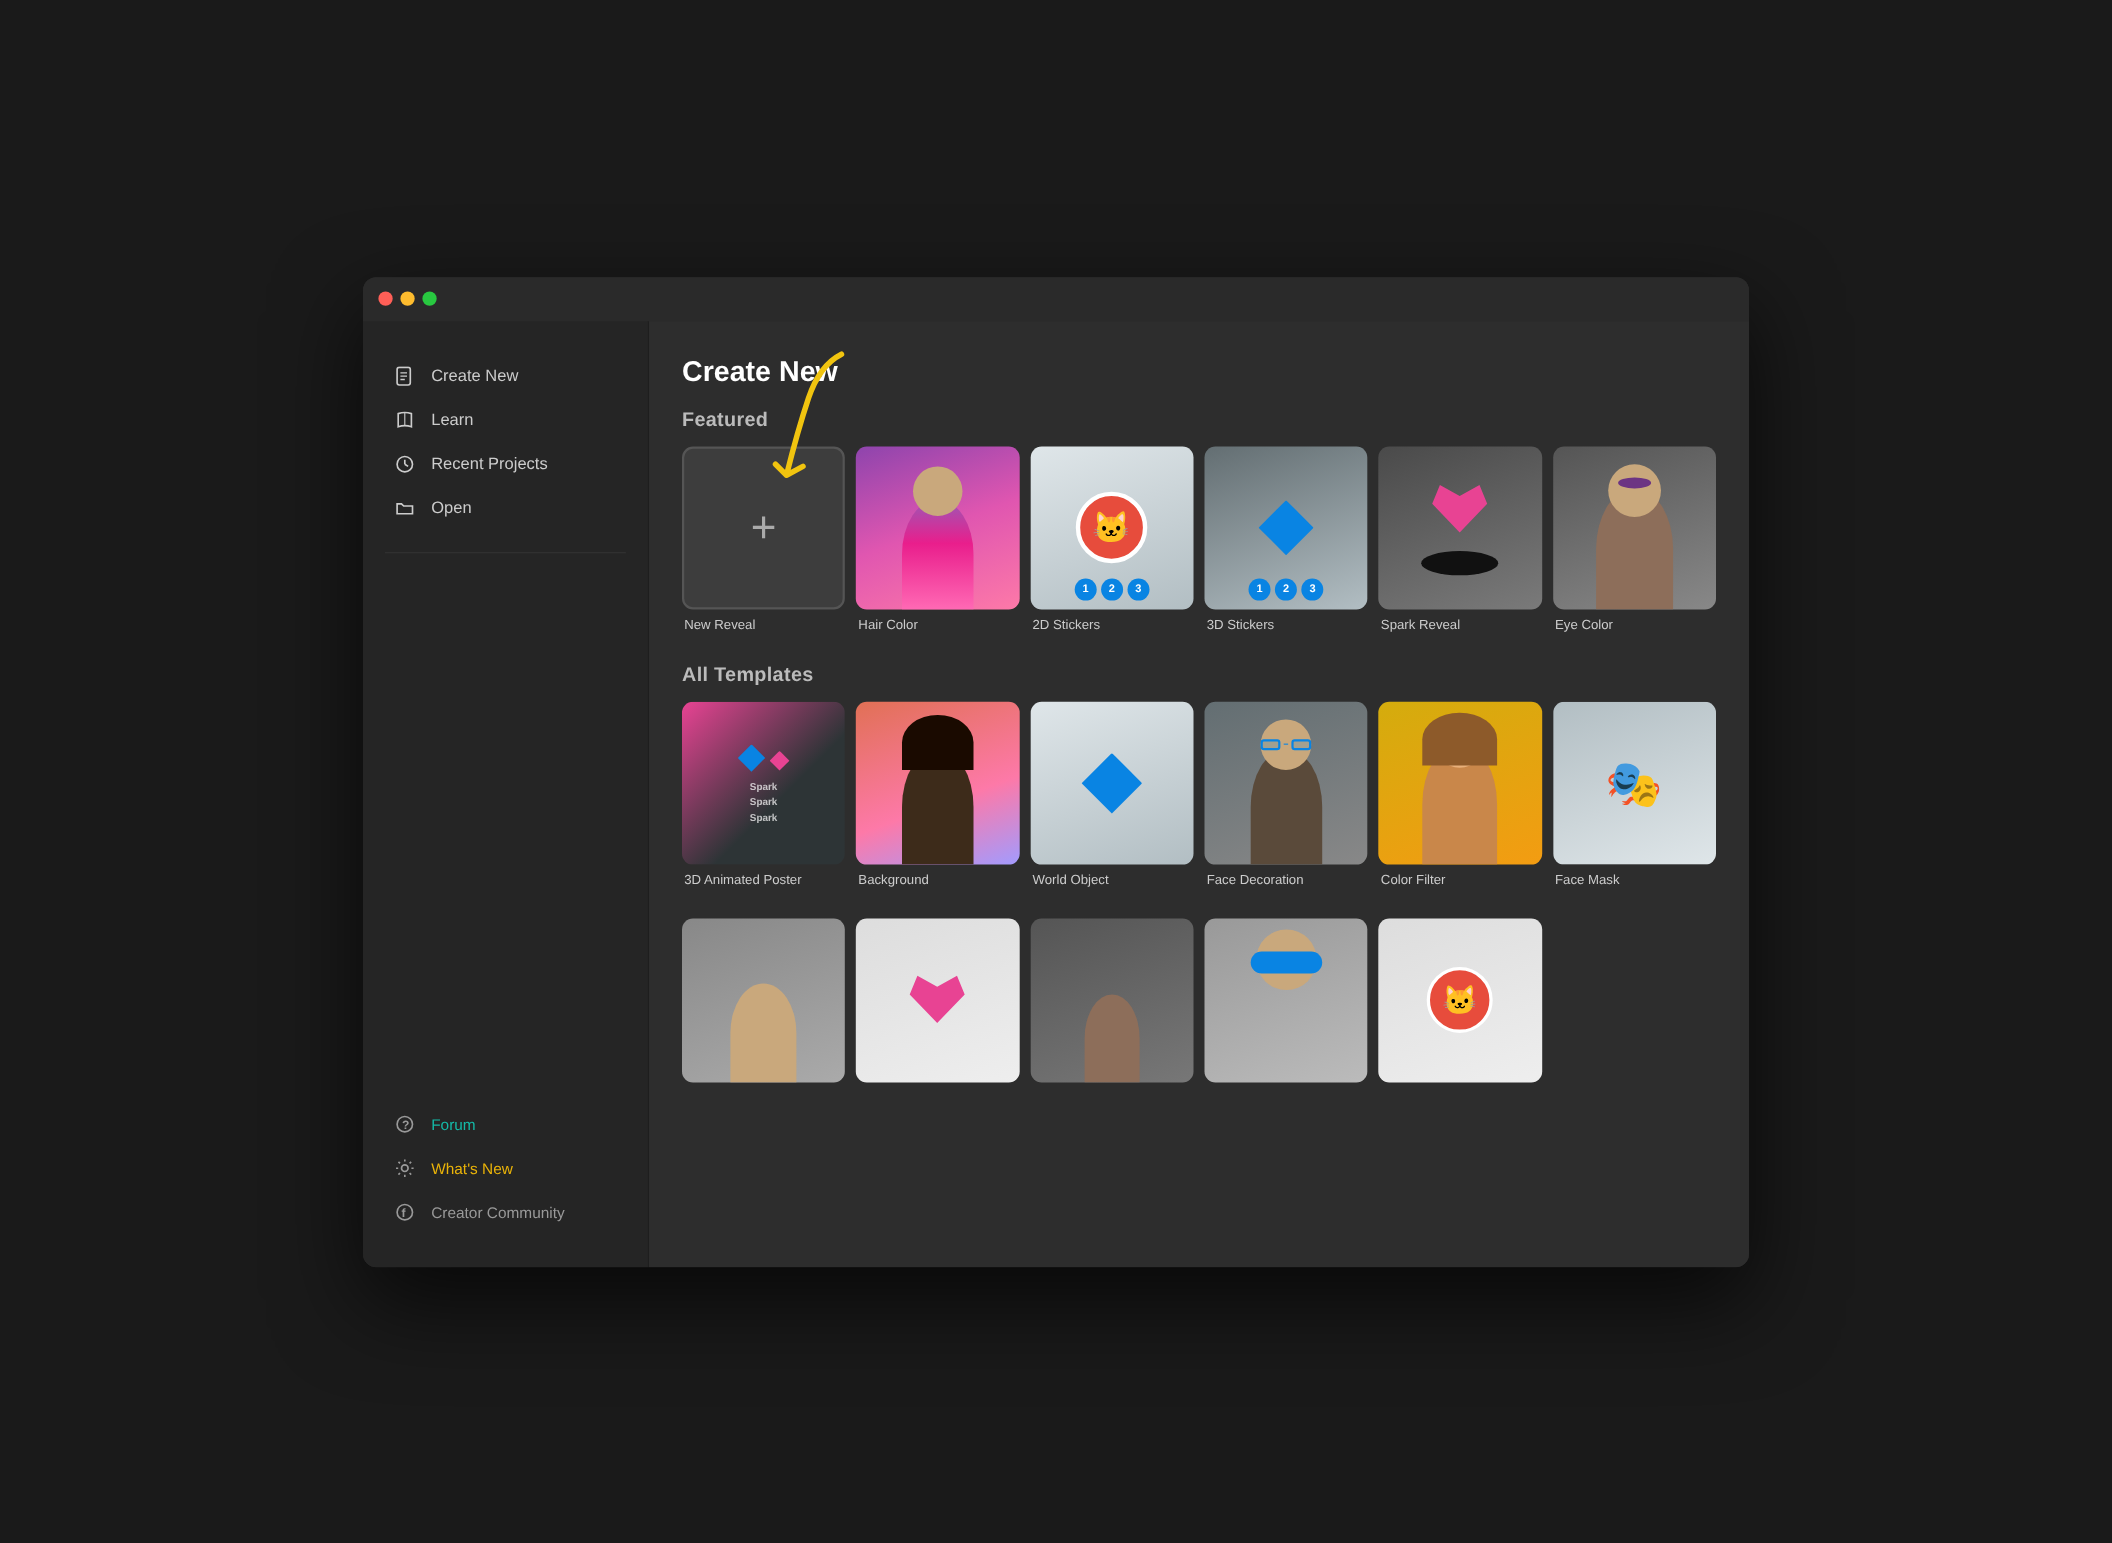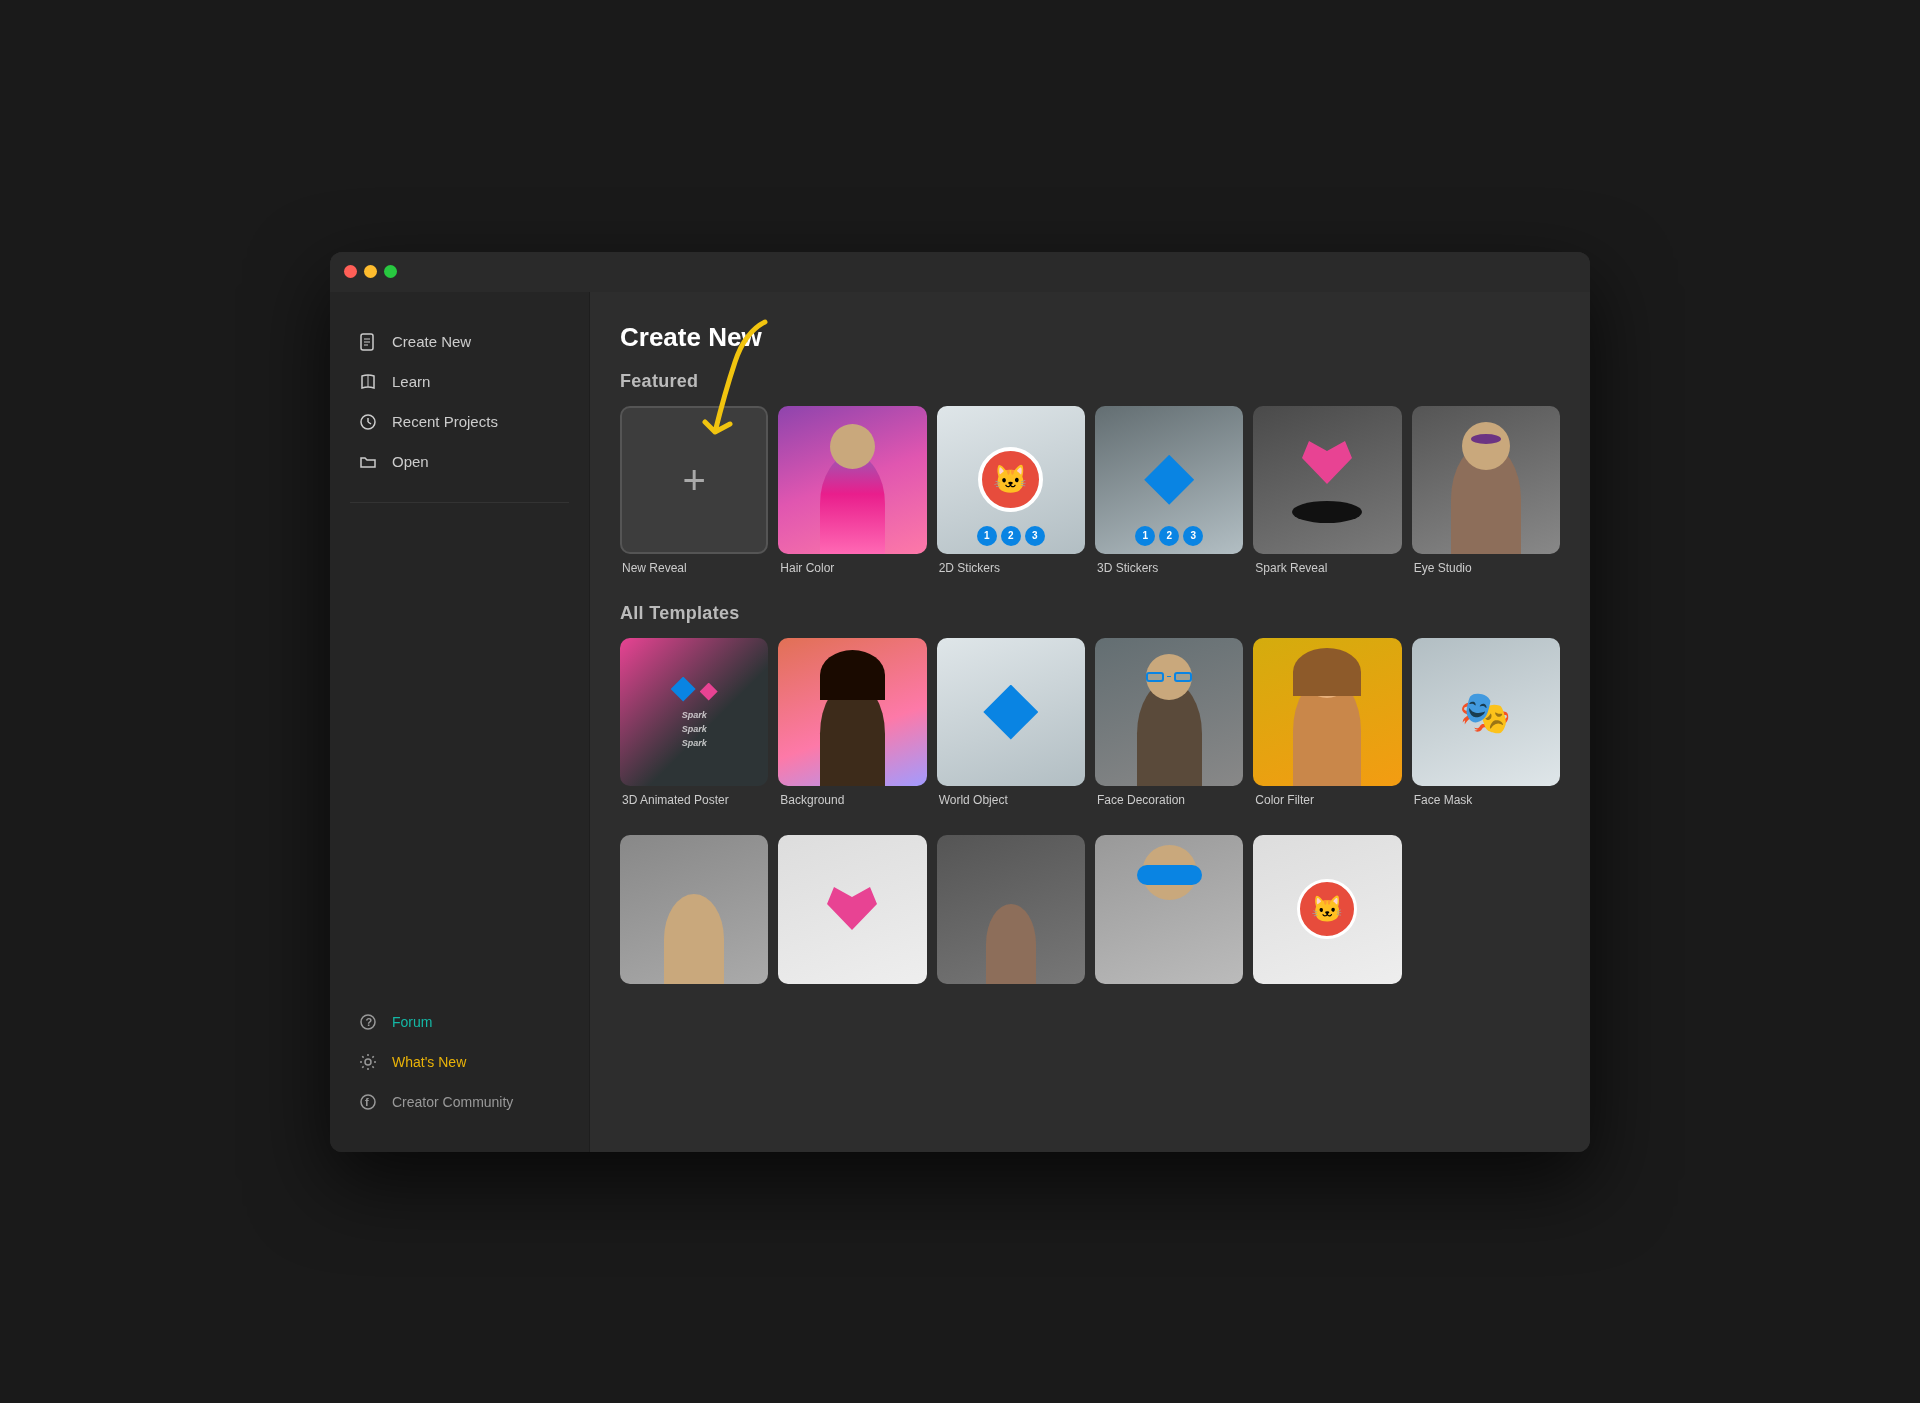--- a/index.html
+++ b/index.html
@@ -258,21 +258,20 @@
     .poster-content {
       width: 100%;
       height: 100%;
       background: linear-gradient(135deg, #e84393 0%, #2d3436 60%);
       display: flex;
       flex-direction: column;
       align-items: center;
       justify-content: center;
       gap: 4px;
       padding: 0;
-      font-style: italic;
     }
     .poster-text {
       color: rgba(255,255,255,0.7);
       font-size: 9px;
       font-weight: 600;
     }
 
     
     .face-paint {
       width: 100%;
@@ -449,21 +448,21 @@
         </div>
 
         <div class="template-card">
           <div class="template-thumb thumb-eyecolor">
             <div style="width:100%;height:100%;display:flex;align-items:flex-end;justify-content:center;position:relative;">
               <div style="width:70px;height:110px;background:#8d6e5a;border-radius:50% 50% 0 0;position:absolute;bottom:0;"></div>
               <div style="width:48px;height:48px;background:#c9a87c;border-radius:50%;position:absolute;top:16px;z-index:2;"></div>
               <div style="position:absolute;top:28px;left:50%;transform:translateX(-50%);width:30px;height:10px;background:#6c3483;border-radius:50%;z-index:3;"></div>
             </div>
           </div>
-          <div class="template-label">Eye Studio</div>
+          <div class="template-label">Eye Color</div>
         </div>
 
       </div>
 
       <div class="subsection-title">All Templates</div>
       <div class="templates-grid">
 
         <div class="template-card">
           <div class="template-thumb">
             <div class="poster-content">

